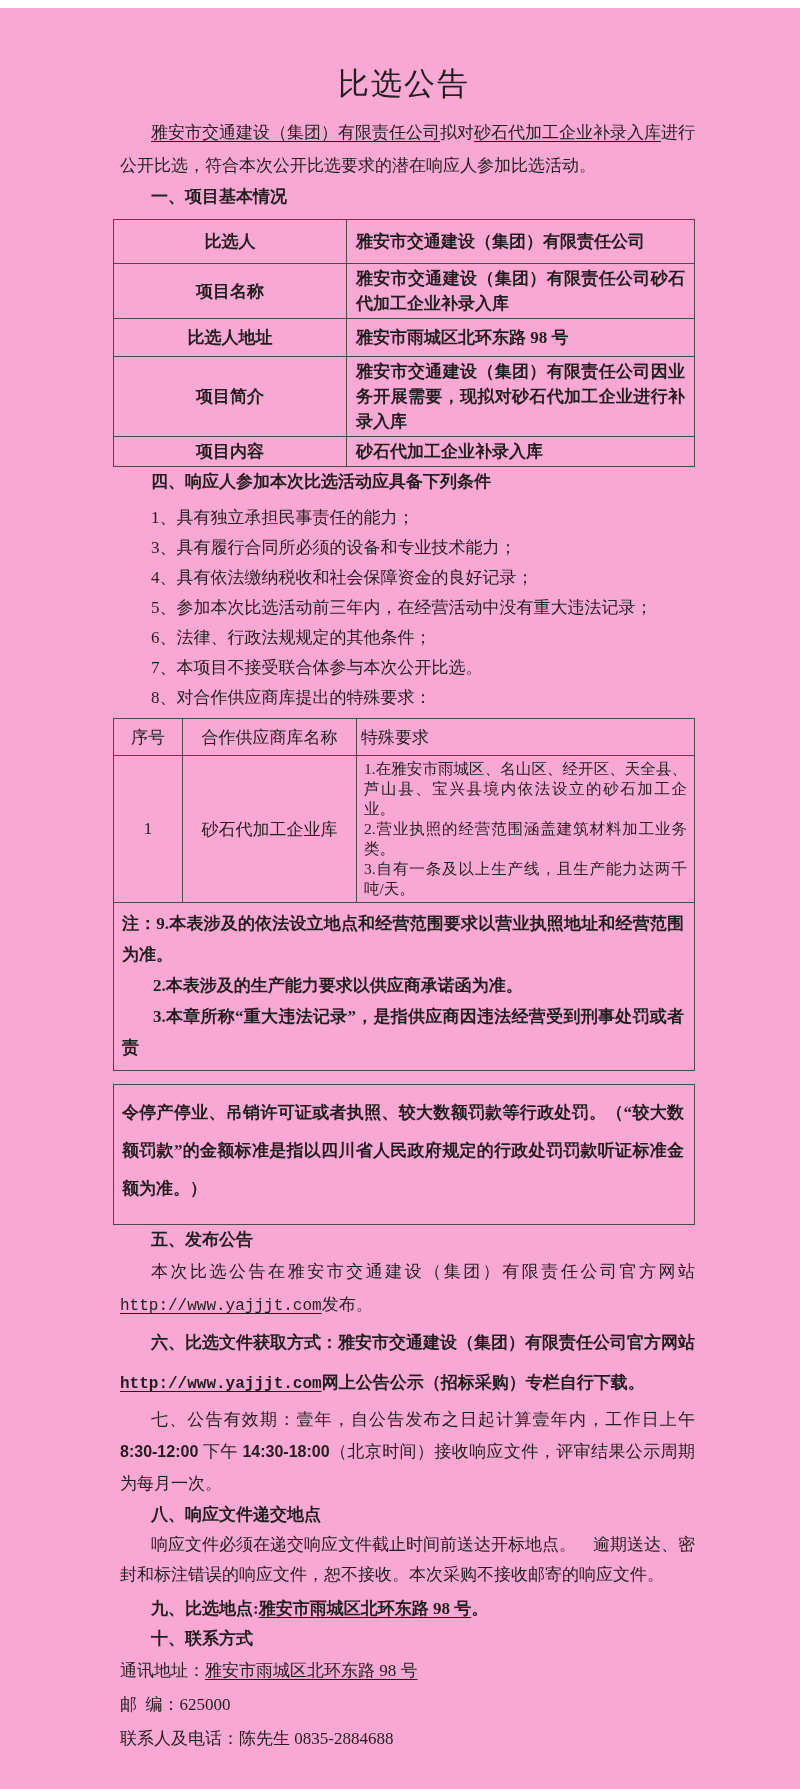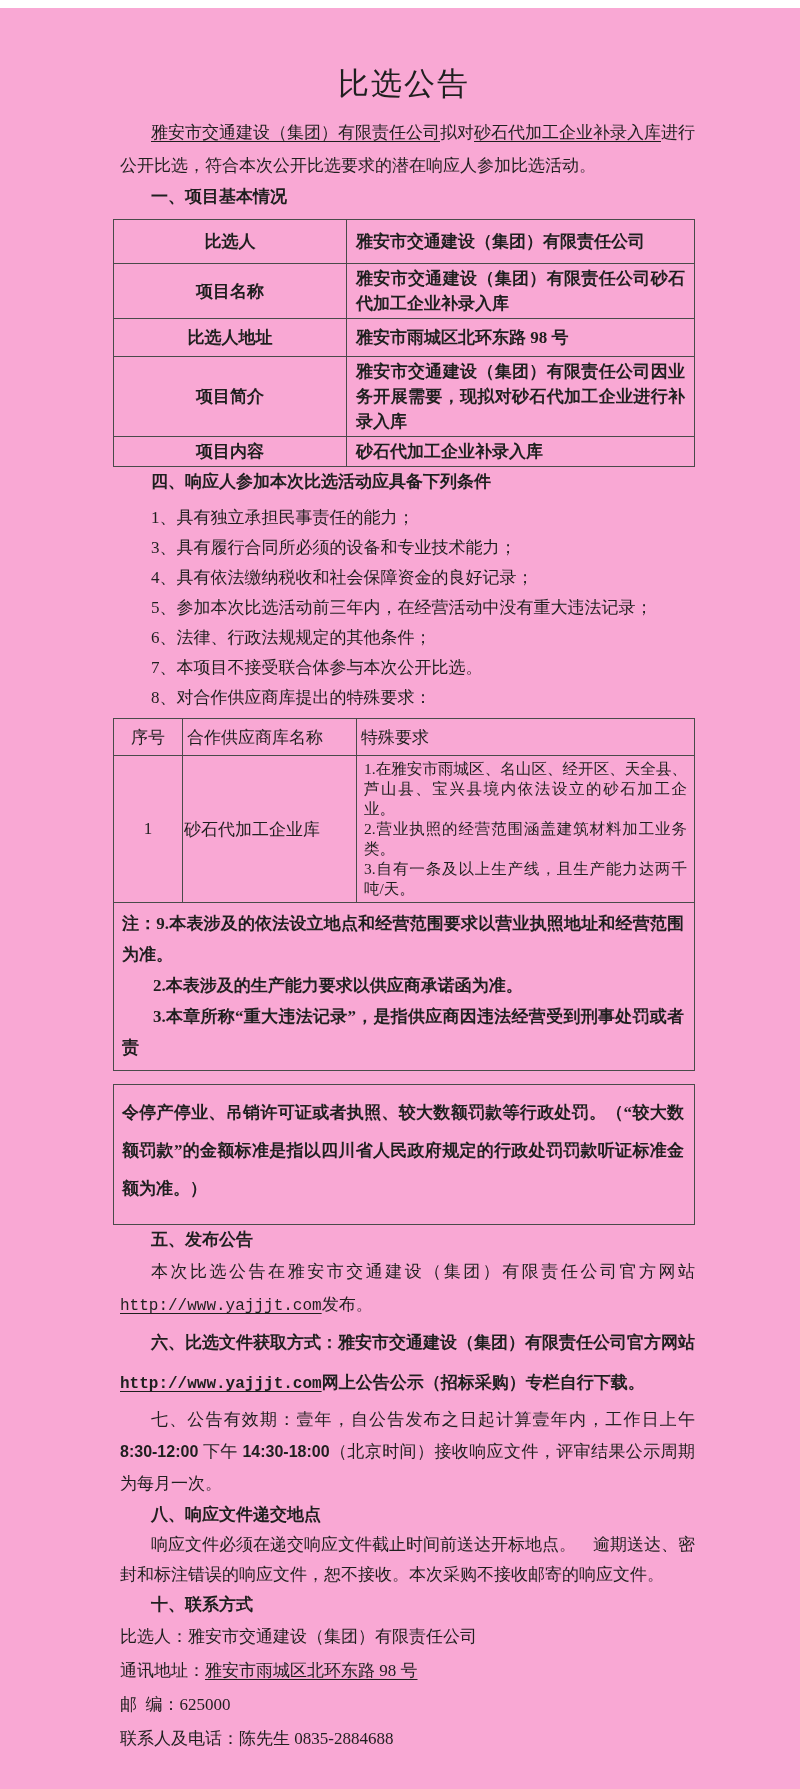--- a/index.html
+++ b/index.html
@@ -46,21 +46,21 @@
   .r1 { height:44px; } .r3 { height:38px; } .r5 { height:27px; }
   
   .sec4-head { margin-top:20px; }
   .items { margin-top:6px; }
   .items p { margin:0 0 0 7px; line-height:30px; text-indent:31px; }
   
   .t2 { margin-top:5px; }
   .t2 td { border:1px solid #4a4a4a; vertical-align:middle; }
   .t2 .hcell { text-align:left; height:32px; padding:2px 4px; }
   .t2 .no { width:60px; text-align:center; }
-  .t2 .name { width:165px; }
+  .t2 .name { width:165px; text-align:center; }
   .t2 .req { font-size:15.5px; padding:3px 7px; vertical-align:top; }
   .t2 .req p { margin:0; line-height:20px; text-align:justify; }
   .noterow td { font-weight:700; padding:5px 10px 7px 8px; }
   .noterow p { margin:0; line-height:31px; text-align:justify; }
   .noterow .nindent { text-indent:31px; }
   
   .box2 {
     border:1px solid #4a4a4a;
     margin-top:13px;
     padding:9px 10px 16px 8px;
@@ -161,21 +161,21 @@
   <p class="para indent"><span>本次比选公告在雅安市交通建设（集团）有限责任公司官方网站</span><span class="url u">http://www.yajjjt.com</span><span>发布。</span></p>
 
   <p class="para indent six"><span>六、比选文件获取方式：雅安市交通建设（集团）有限责任公司官方网站</span><span class="url u">http://www.yajjjt.com</span><span>网上公告公示（招标采购）专栏自行下载。</span></p>
 
   <p class="para indent seven"><span>七、公告有效期：壹年，自公告发布之日起计算壹年内，工作日上午</span><span class="time">8:30-12:00</span><span> 下午 </span><span class="time">14:30-18:00</span><span>（北京时间）接收响应文件，评审结果公示周期为每月一次。</span></p>
 
   <h2 class="sec">八、响应文件递交地点</h2>
 
   <p class="para indent p8">响应文件必须在递交响应文件截止时间前送达开标地点。　逾期送达、密封和标注错误的响应文件，恕不接收。本次采购不接收邮寄的响应文件。</p>
 
+  <p class="para indent nine"><span>九、比选地点:</span><span class="u">雅安市雨城区北环东路 98 号</span><span>。</span></p>
 
   <h2 class="sec ten-head">十、联系方式</h2>
 
-  <p class="contact"><span>比选人：</span><span>雅安市交通建设（集团）有限责任公司</span></p>
   <p class="contact"><span>通讯地址：</span><span class="u">雅安市雨城区北环东路 98 号</span></p>
   <p class="contact"><span>邮  编：</span><span>625000</span></p>
   <p class="contact"><span>联系人及电话：</span><span>陈先生 0835-2884688</span></p>
 
 </div>
 
 </body></html>

